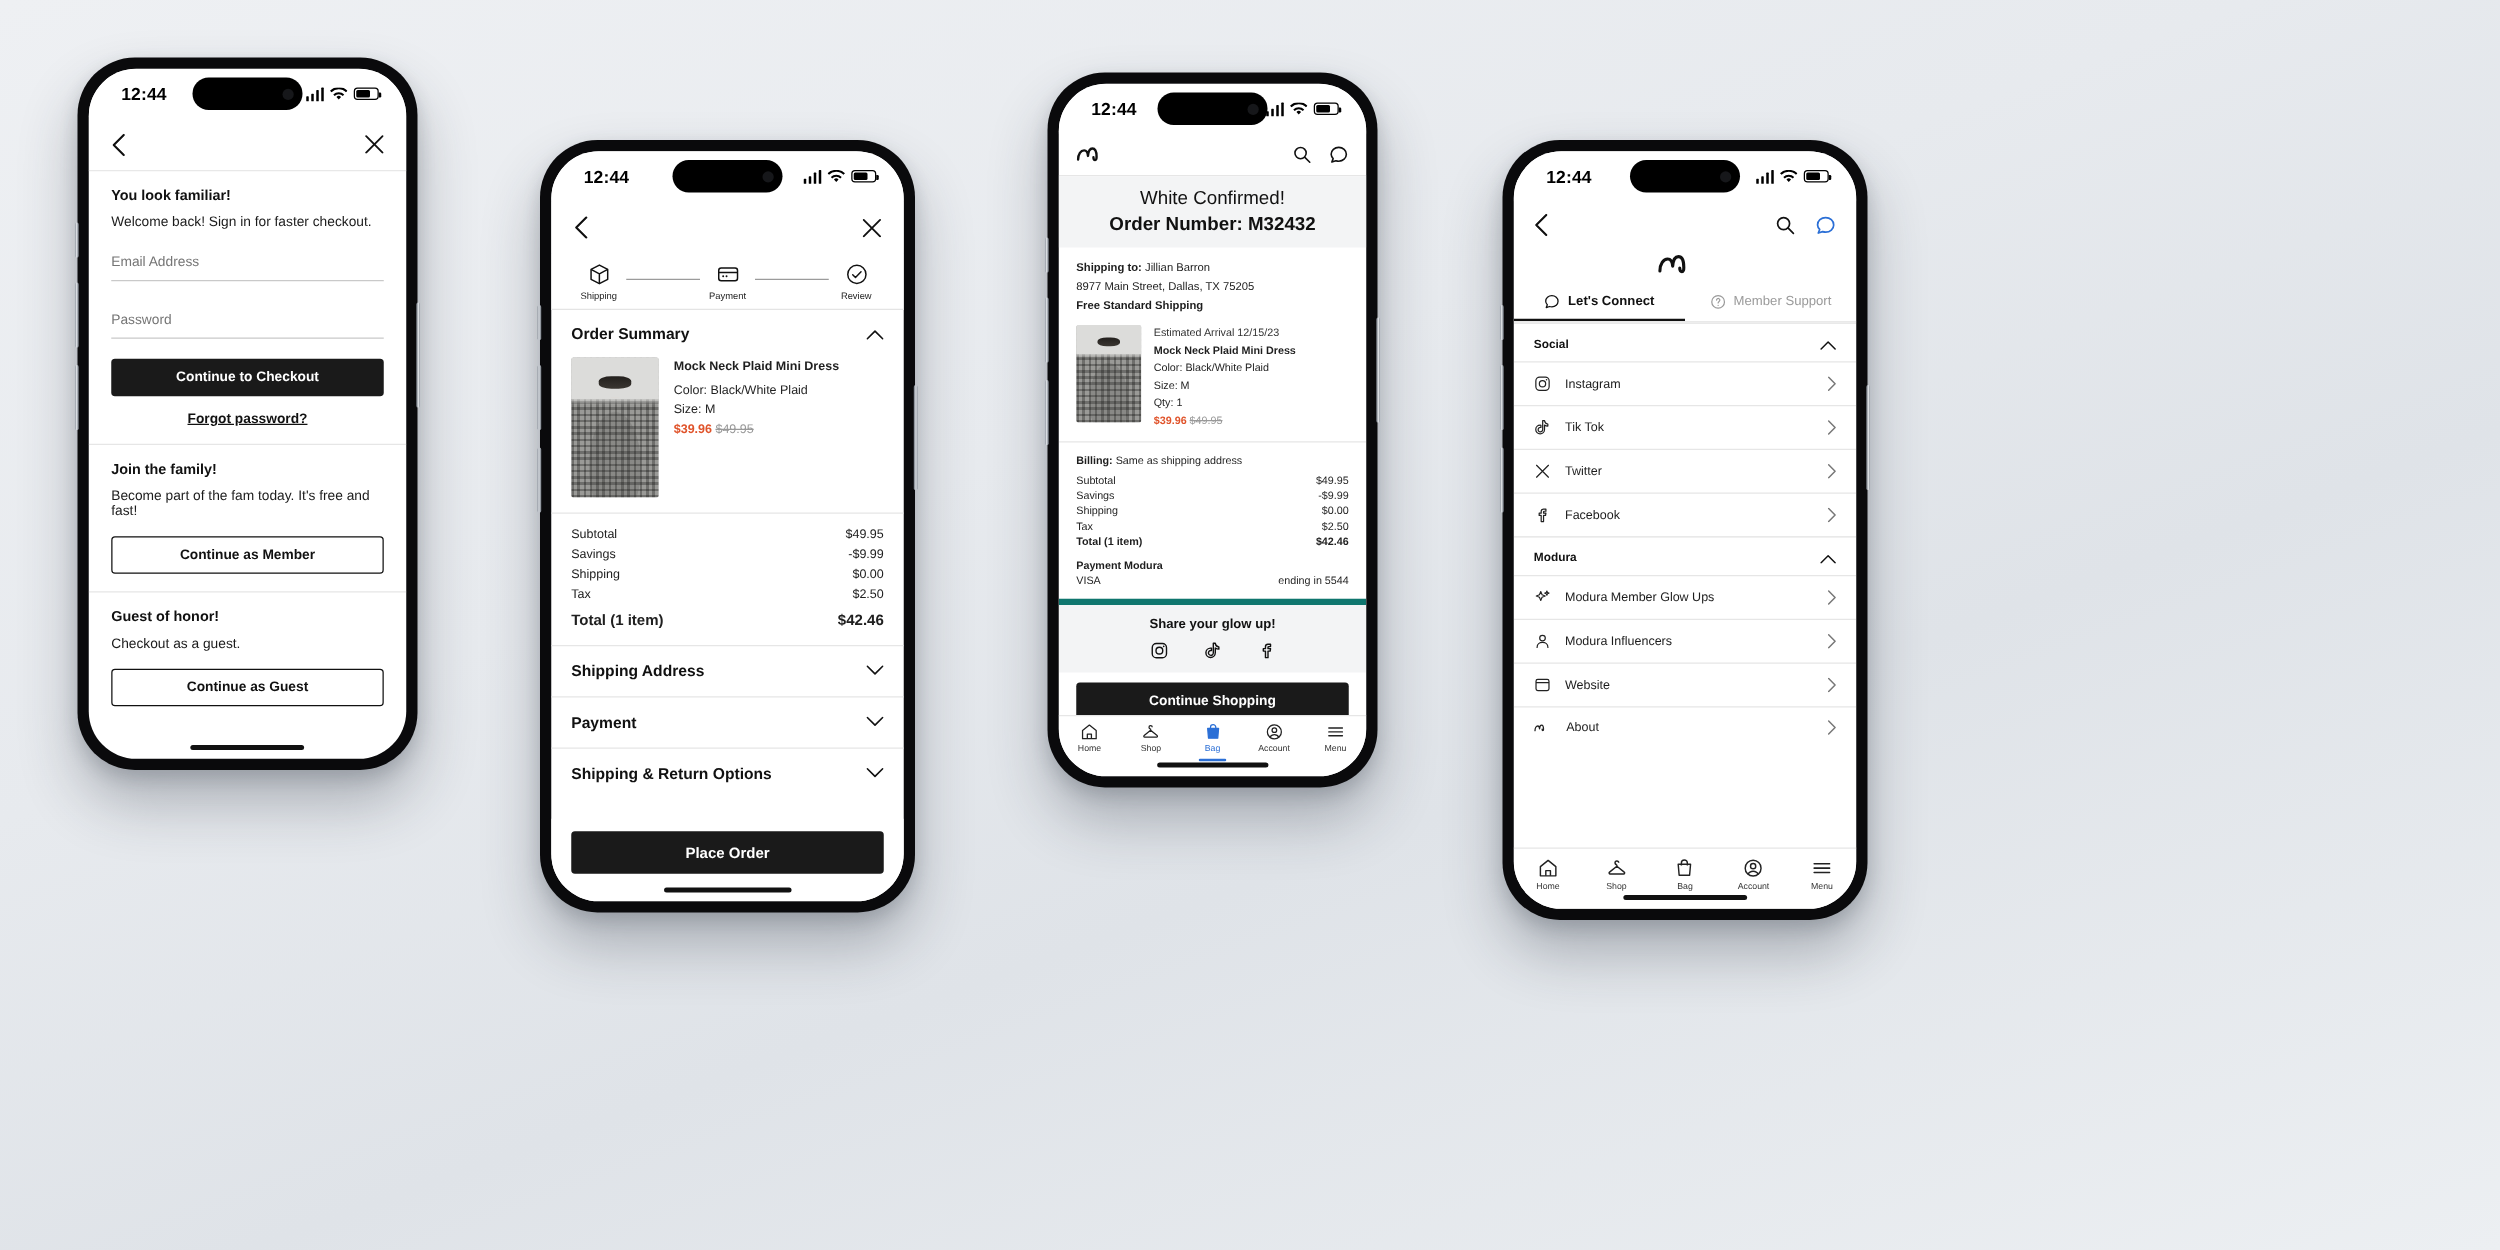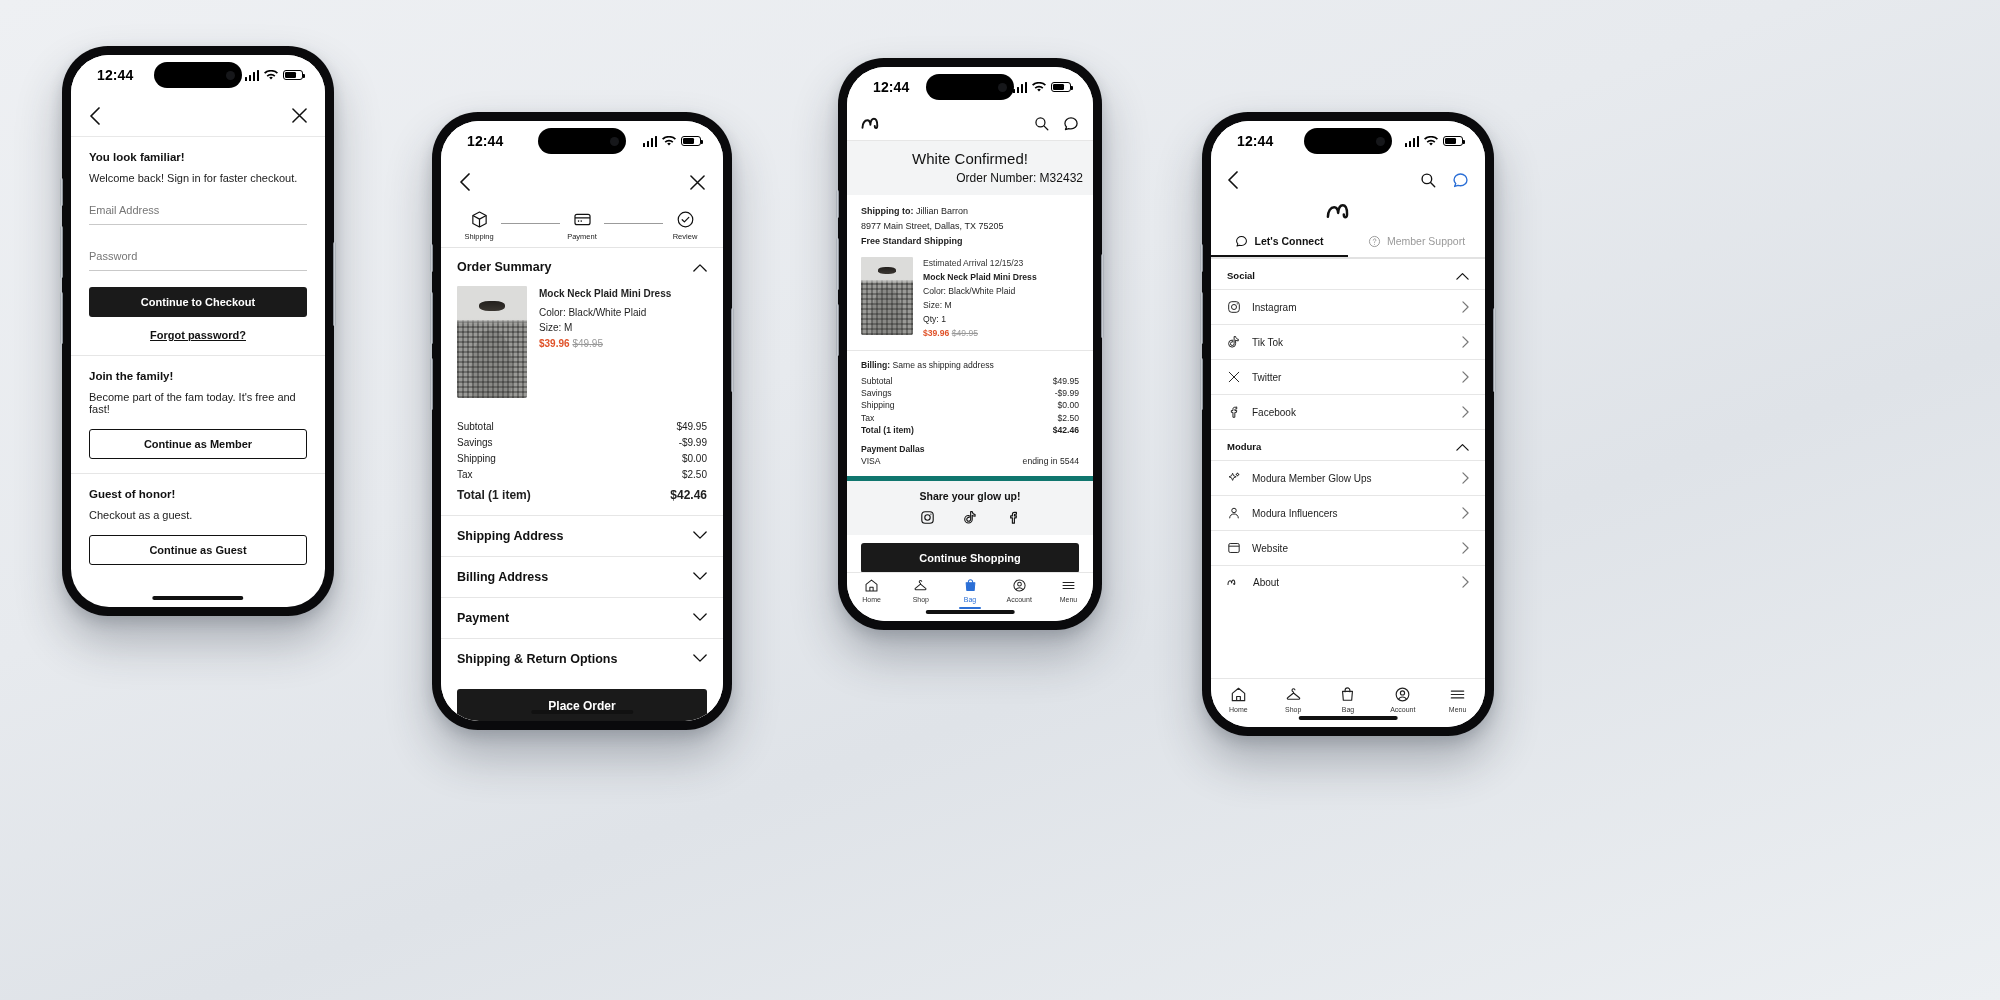--- a/index.html
+++ b/index.html
@@ -113,21 +113,21 @@
              padding: 13px 16px; border-top:1px solid #e6e6e6; cursor:pointer; }
   .acc-row h4 { font-size: 12.5px; font-weight: 700; color:#111; }
   .p2-foot { padding: 10px 16px 22px; background:#fff; }
 
   
   #p3 { left: 838px; top: 58px; width: 264px; height: 572px; }
   .p3-brandbar { height: 34px; display:flex; align-items:center; justify-content:space-between;
                  padding: 0 14px; border-bottom: 1px solid #e6e6e6;}
   .p3-hero { background:#f3f4f5; text-align:center; padding: 9px 10px 10px; }
   .p3-hero h2 { font-size: 15px; font-weight: 400; color:#111; }
-  .p3-hero h3 { font-size: 12px; font-weight: 400; color:#111; margin-top: 4px; text-align: right; }
+  .p3-hero h3 { font-size: 15px; font-weight: 700; color:#111; margin-top: 4px; }
   .p3-body { flex:1; overflow:hidden; }
   .p3-ship { padding: 9px 14px 6px; font-size: 9px; line-height:1.65; color:#1d1d1d; }
   .p3-ship b { font-weight: 700; }
   .p3-prod { display:flex; gap:10px; padding: 2px 14px 9px; }
   .p3-prod .pimg { width: 52px; height: 78px; flex:0 0 52px; border-radius:2px; overflow:hidden;}
   .p3-prod .pinfo { font-size: 8.6px; line-height:1.62; color:#1f1f1f; }
   .p3-prod .eta { font-size: 8.6px; color:#333; margin-bottom:1px; }
   .p3-prod .nm { font-weight:700; }
   .p3-totals { border-top:1px solid #e6e6e6; padding: 8px 14px 9px; }
   .p3-trow { display:flex; justify-content:space-between; font-size: 8.6px; color:#1f1f1f; padding:1.2px 0;}
@@ -379,26 +379,20 @@
           </div>
       </div>
 
       <div class="acc-row">
         <h4>Shipping Address</h4>
         <svg width="14" height="9" viewBox="0 0 16 10">
             <path d="M1 1l7 7 7-7" stroke="#111" stroke-width="1.5" fill="none" stroke-linecap="round" stroke-linejoin="round"></path>
           </svg>
       </div>
       <div class="acc-row">
-        <h4>Billing Address</h4>
-        <svg width="14" height="9" viewBox="0 0 16 10">
-            <path d="M1 1l7 7 7-7" stroke="#111" stroke-width="1.5" fill="none" stroke-linecap="round" stroke-linejoin="round"></path>
-          </svg>
-      </div>
-      <div class="acc-row">
         <h4>Payment</h4>
         <svg width="14" height="9" viewBox="0 0 16 10">
             <path d="M1 1l7 7 7-7" stroke="#111" stroke-width="1.5" fill="none" stroke-linecap="round" stroke-linejoin="round"></path>
           </svg>
       </div>
       <div class="acc-row">
         <h4>Shipping &amp; Return Options</h4>
         <svg width="14" height="9" viewBox="0 0 16 10">
             <path d="M1 1l7 7 7-7" stroke="#111" stroke-width="1.5" fill="none" stroke-linecap="round" stroke-linejoin="round"></path>
           </svg>
@@ -501,21 +495,21 @@
             </div>
           <div class="p3-trow">
               <span>Tax</span>
               <span>$2.50</span>
             </div>
           <div class="p3-trow b">
               <span>Total (1 item)</span>
               <span>$42.46</span>
             </div>
           <div class="p3-trow b" style="margin-top:6px">
-              <span>Payment Dallas</span>
+              <span>Payment Modura</span>
             </div>
           <div class="p3-trow">
               <span>VISA</span>
               <span>ending in 5544</span>
             </div>
         </div>
 
         <div class="p3-share">
           <h4>Share your glow up!</h4>
           <div class="ics">

